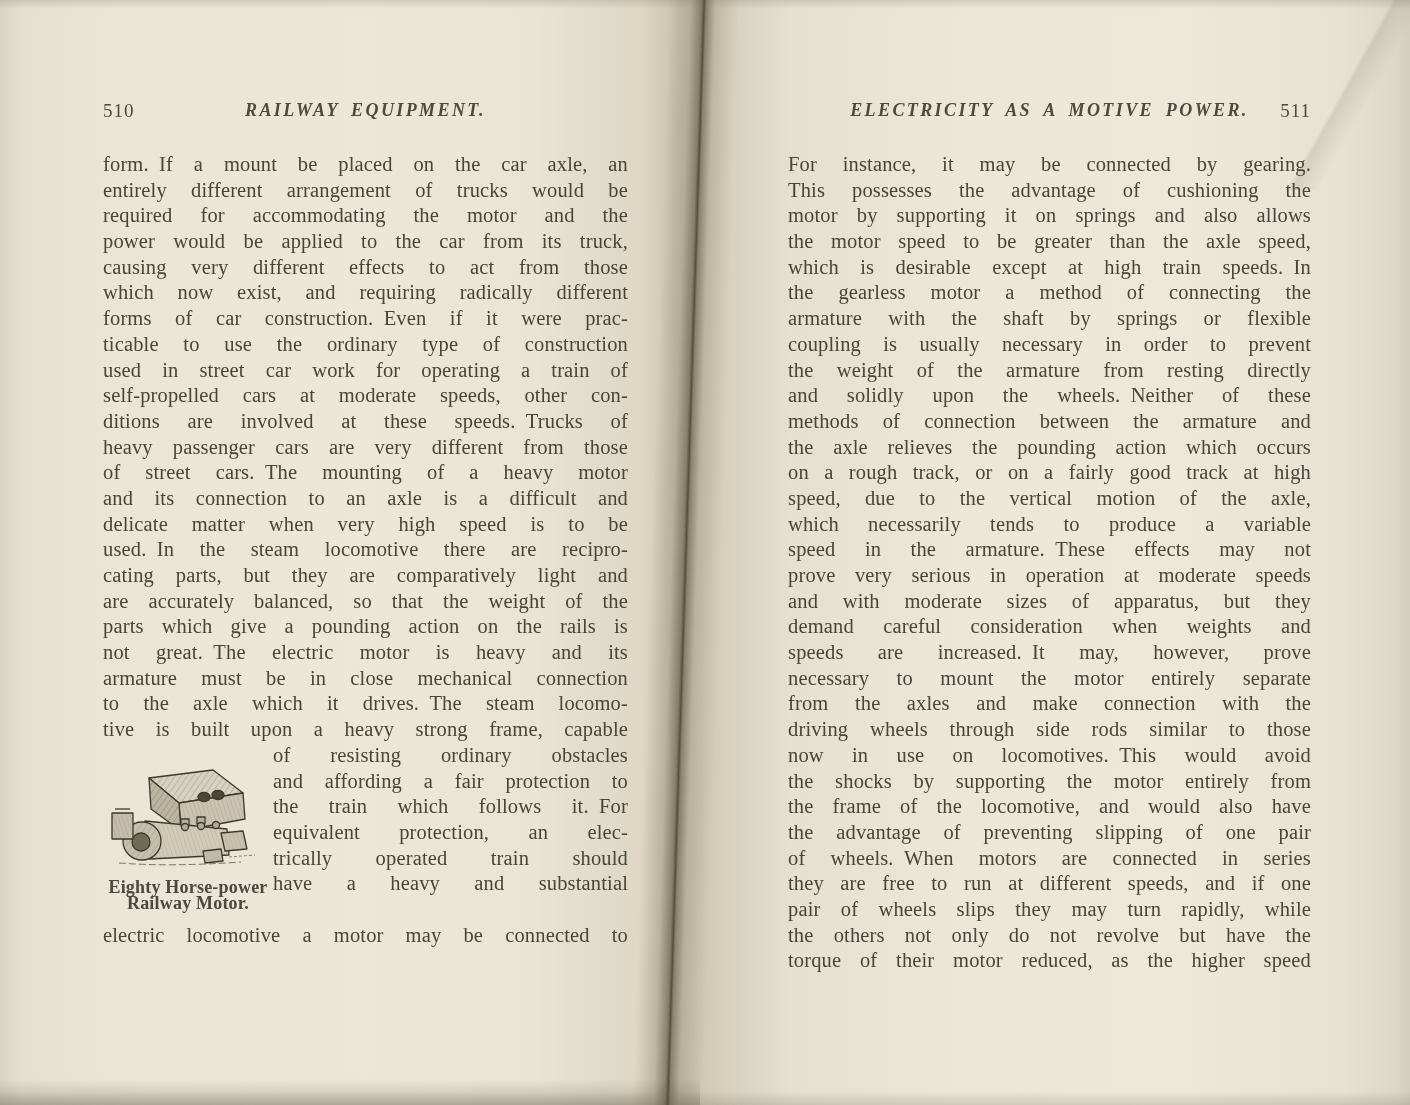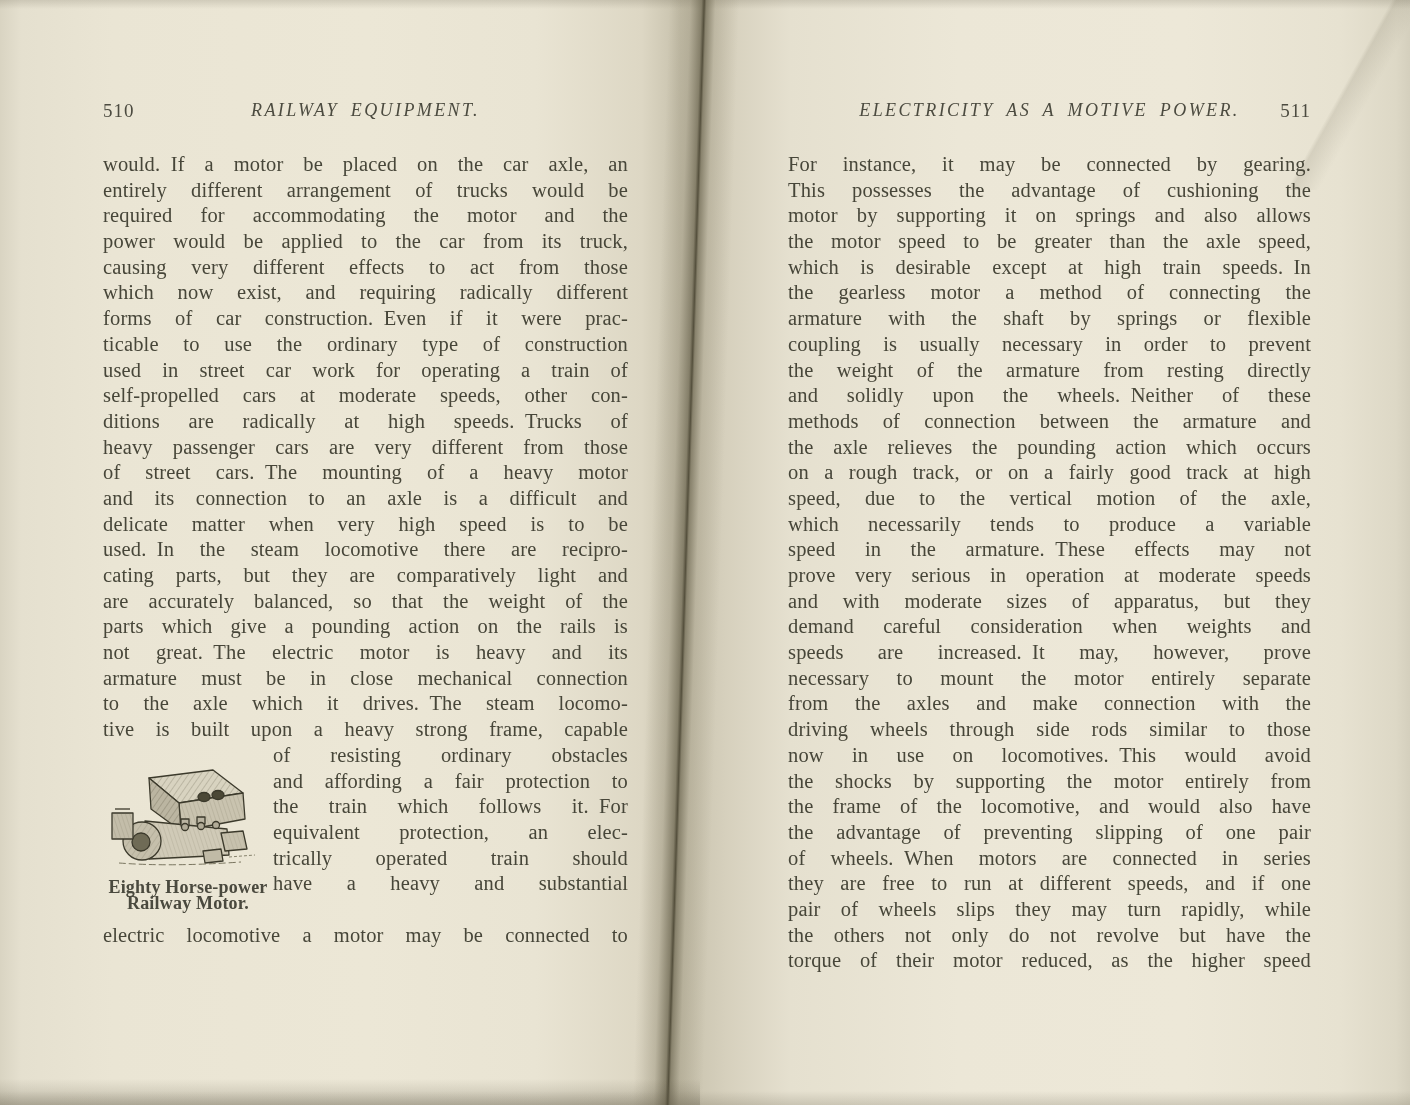--- a/index.html
+++ b/index.html
@@ -34,21 +34,21 @@
     position:absolute; left:0; bottom:0; width:700px; height:26px;
     background:linear-gradient(0deg, rgba(86,80,62,.28) 0, rgba(86,80,62,0) 100%);
     pointer-events:none;
   }
   .page { position:absolute; top:100px; }
   .page-left  { left:103px; width:525px; }
   .page-right { left:788px; width:523px; }
   .pagehead { position:relative; height:23px; }
   .runhead {
     display:block; text-align:center; font-style:italic;
-    font-size:18px; letter-spacing:2.4px; word-spacing:5px; color:#4c4b40;
+    font-size:18px; letter-spacing:2.4px; word-spacing:5px; color:#4c4b40;font-weight:bold;
   }
   .pagenum { position:absolute; top:0; font-size:19px; color:#4c4b40; letter-spacing:1px; }
   .pagenum.pos-left  { left:0; }
   .pagenum.pos-right { right:0;text-align:right; }
   .pagebody { margin-top:29px; }
   .tline {
     height:25.7px; line-height:25.7px; font-size:20.5px;
     text-align:justify; text-align-last:justify;
     white-space:nowrap; letter-spacing:.15px; color:#474639;
   }
@@ -66,31 +66,31 @@
   <div class="corner-tr"></div>
   <div class="edge-bottom-left"></div>
 
   <div class="page page-left">
     <div class="pagehead">
       <span class="pagenum pos-left">510</span>
       <span class="runhead">RAILWAY EQUIPMENT.</span>
     </div>
     <div class="pagebody">
       <div>
-          <div class="tline">would. If a motor be placed on the car axle, an</div>
+          <div class="tline">form. If a mount be placed on the car axle, an</div>
           <div class="tline">entirely different arrangement of trucks would be</div>
           <div class="tline">required for accommodating the motor and the</div>
           <div class="tline">power would be applied to the car from its truck,</div>
           <div class="tline">causing very different effects to act from those</div>
           <div class="tline">which now exist, and requiring radically different</div>
           <div class="tline">forms of car construction. Even if it were prac-</div>
           <div class="tline">ticable to use the ordinary type of construction</div>
           <div class="tline">used in street car work for operating a train of</div>
           <div class="tline">self-propelled cars at moderate speeds, other con-</div>
-          <div class="tline">ditions are radically at high speeds. Trucks of</div>
+          <div class="tline">ditions are involved at these speeds. Trucks of</div>
           <div class="tline">heavy passenger cars are very different from those</div>
           <div class="tline">of street cars. The mounting of a heavy motor</div>
           <div class="tline">and its connection to an axle is a difficult and</div>
           <div class="tline">delicate matter when very high speed is to be</div>
           <div class="tline">used. In the steam locomotive there are recipro-</div>
           <div class="tline">cating parts, but they are comparatively light and</div>
           <div class="tline">are accurately balanced, so that the weight of the</div>
           <div class="tline">parts which give a pounding action on the rails is</div>
           <div class="tline">not great. The electric motor is heavy and its</div>
           <div class="tline">armature must be in close mechanical connection</div>

